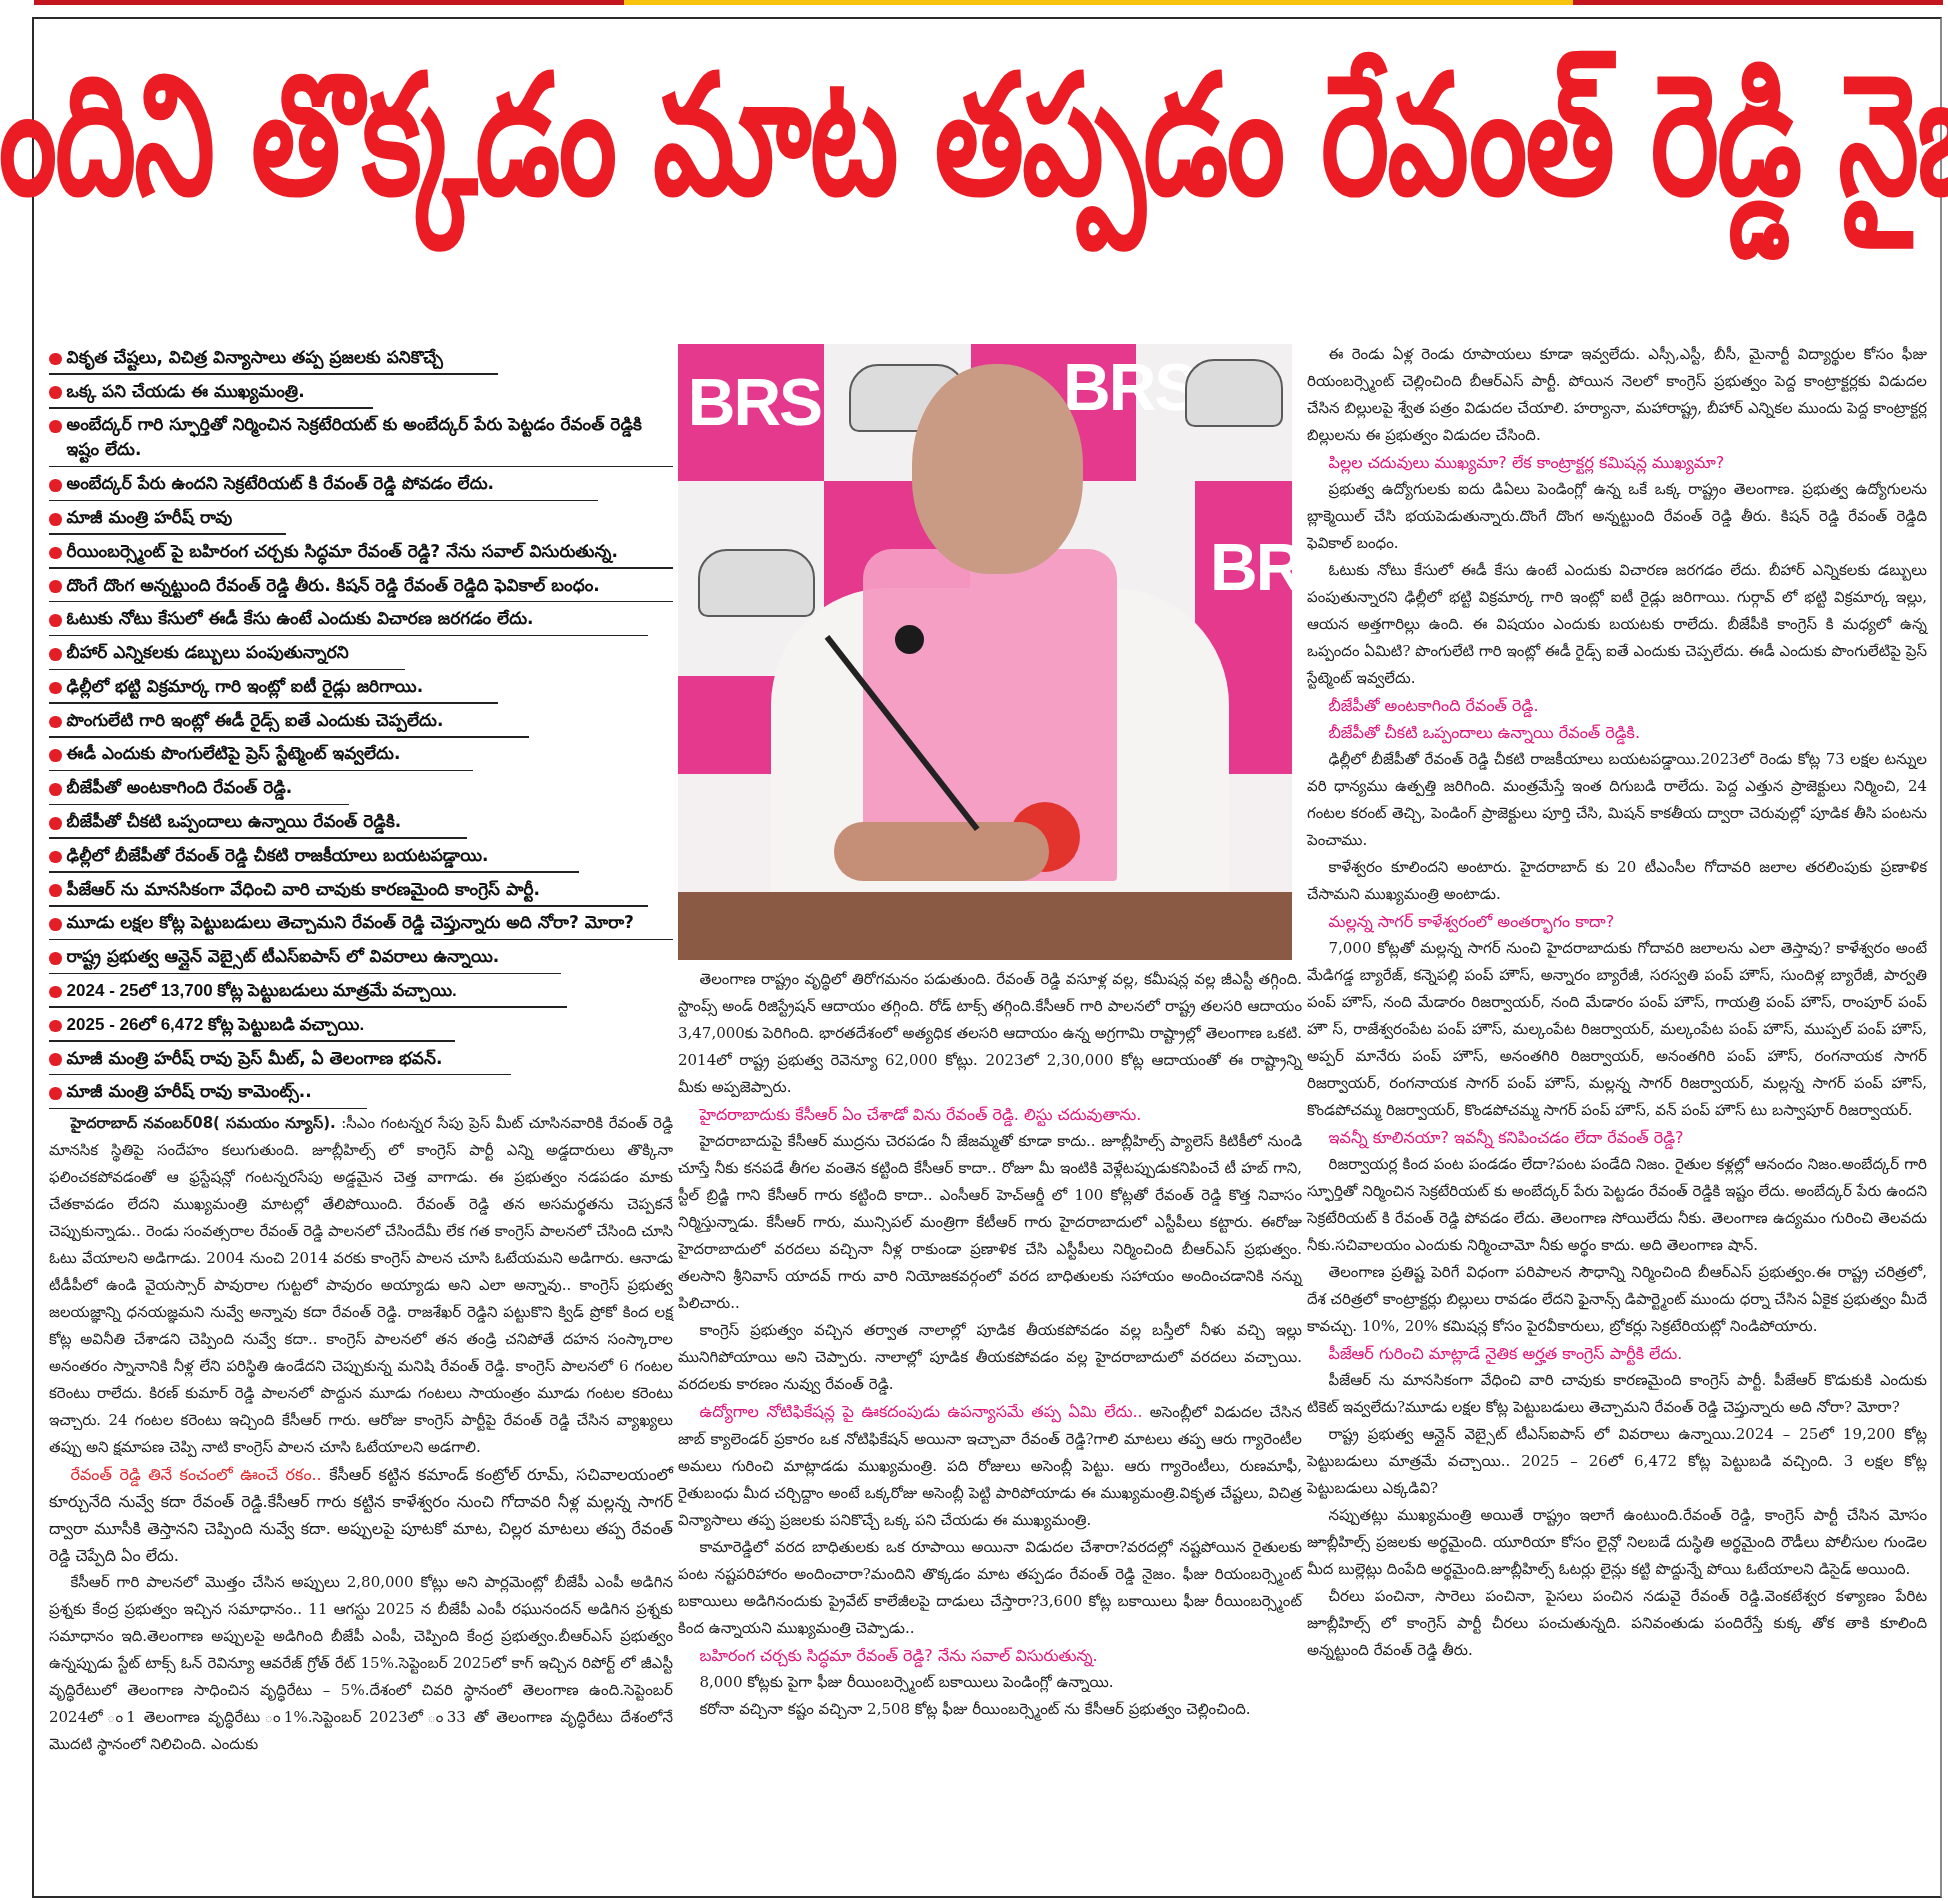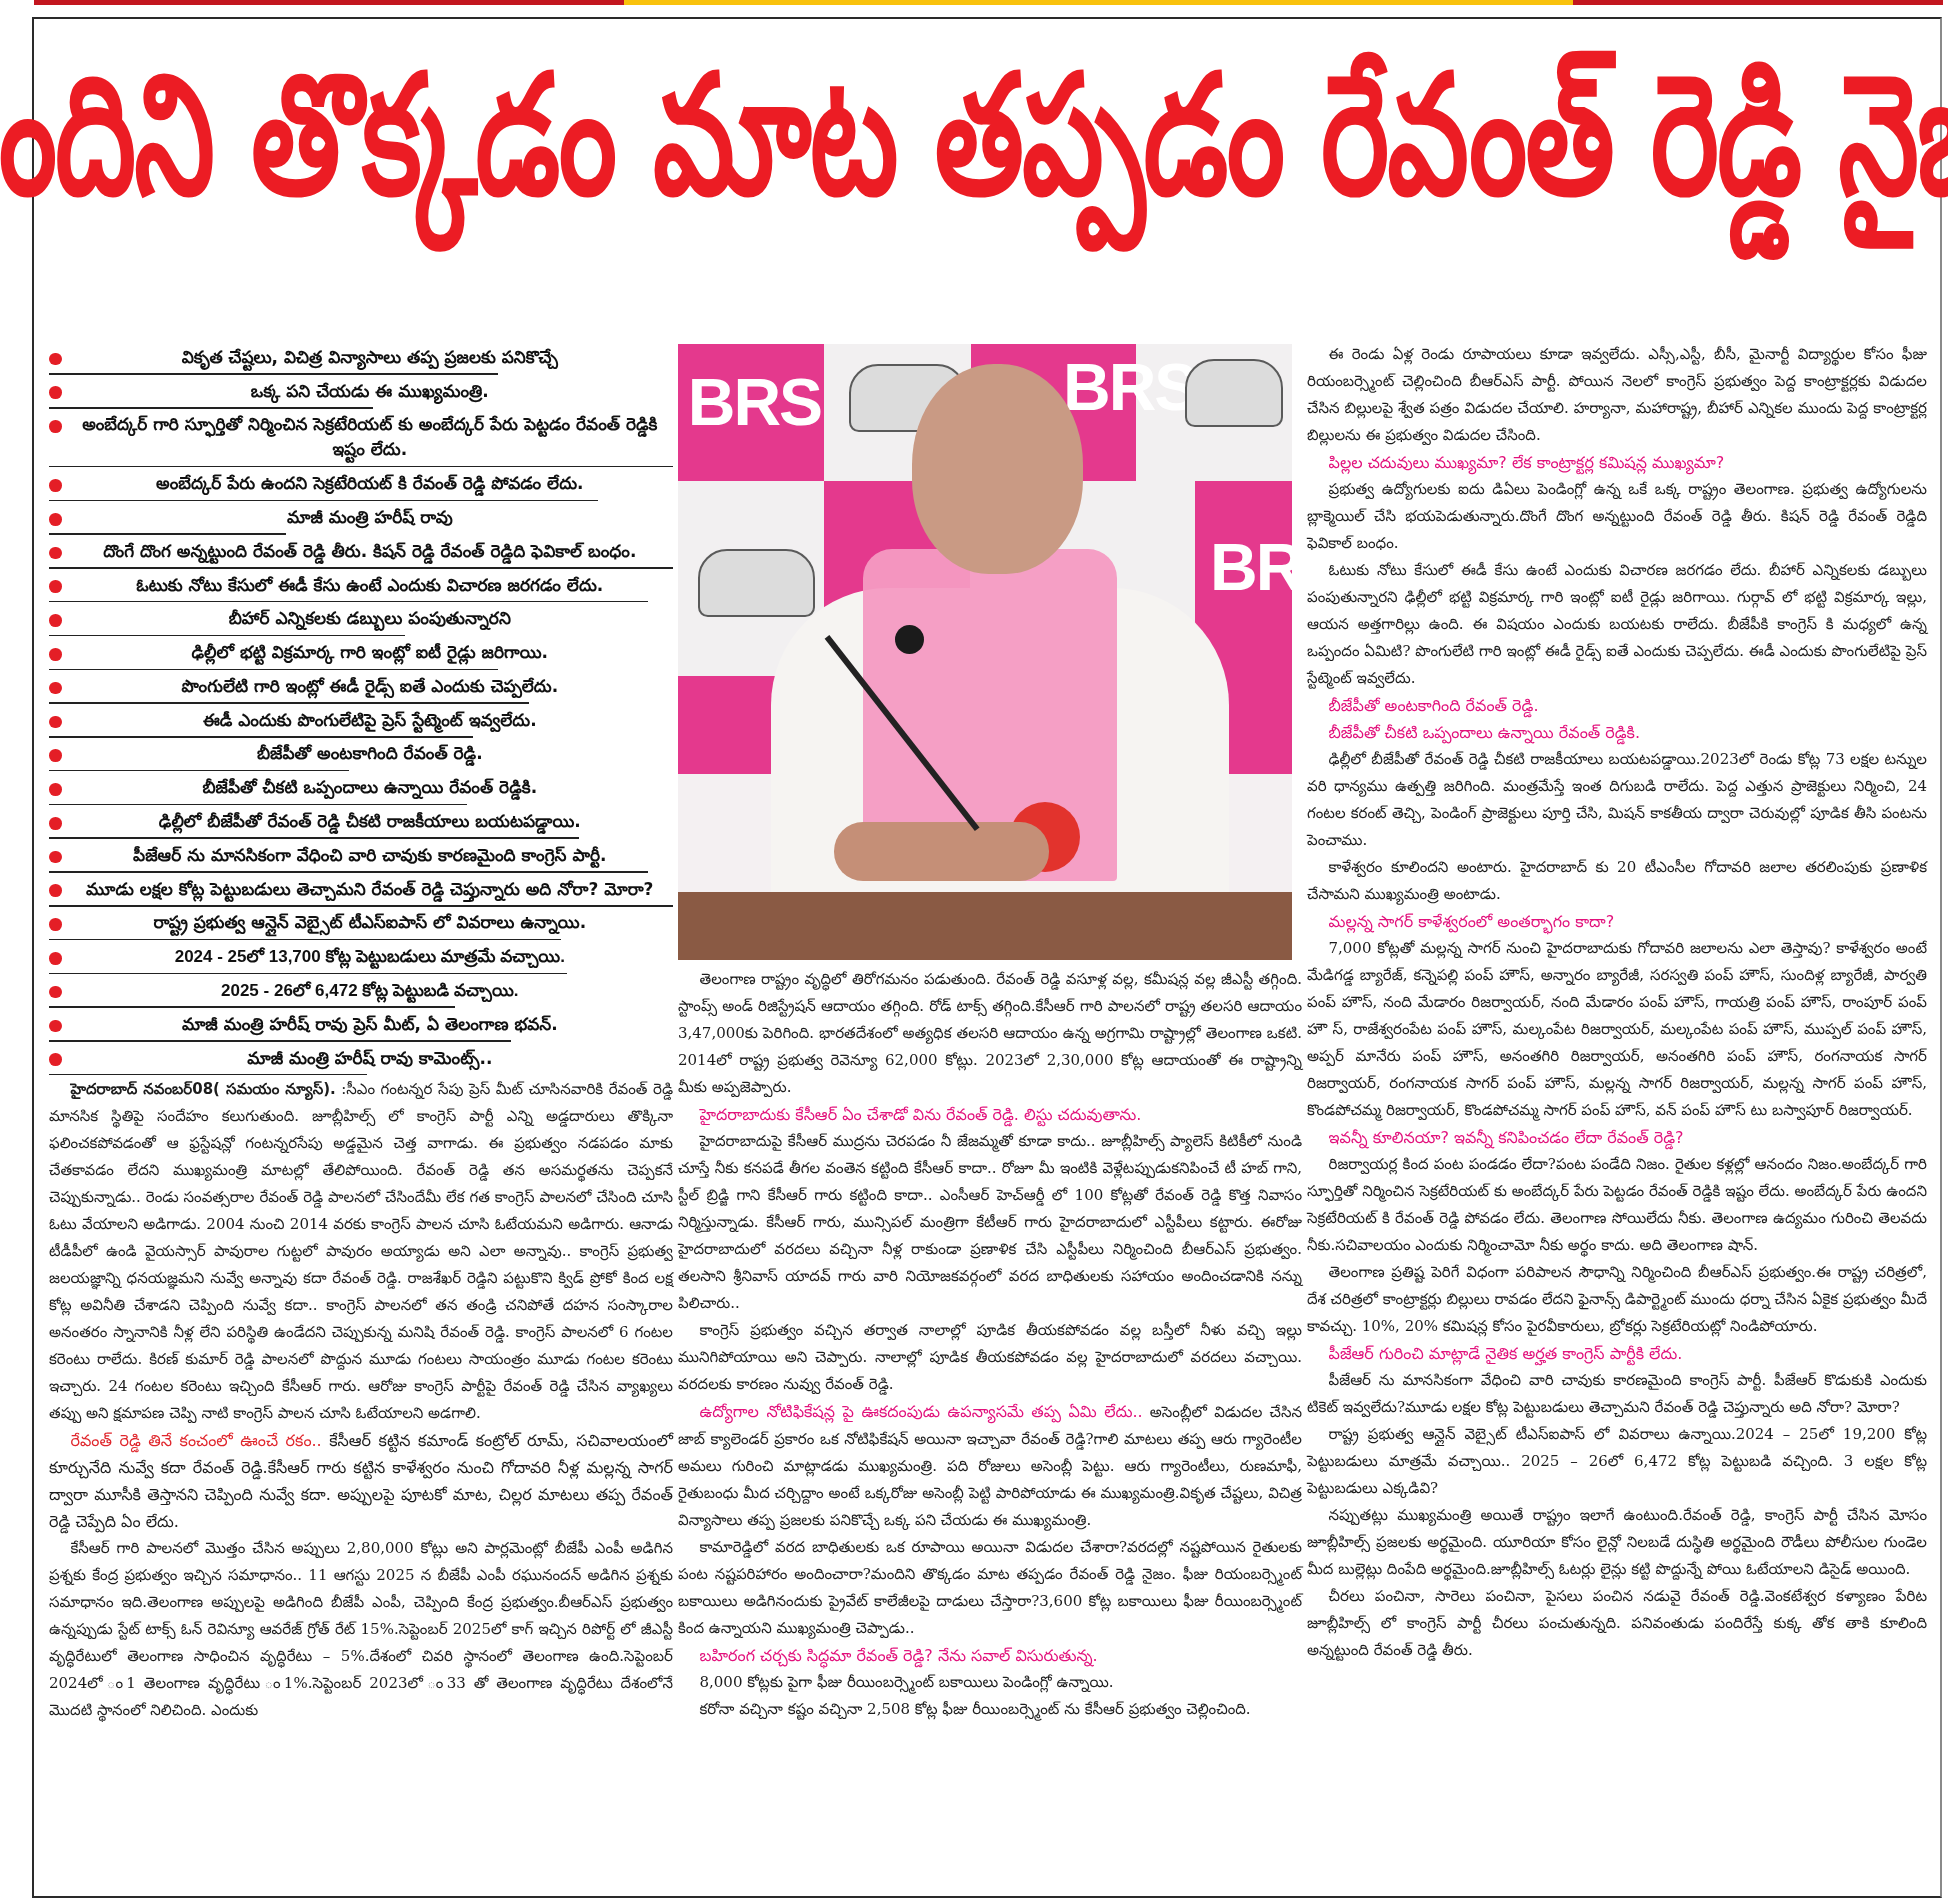--- a/index.html
+++ b/index.html
@@ -18,21 +18,21 @@
     .headline { position: absolute; top: 54px; left: 47px; width: 1882px; height: 205px;
                 display: flex; align-items: center; justify-content: center;
                 font-family: "DejaVu Sans", sans-serif; font-weight: bold;
                 font-size: 115px; color: #ec1c24; letter-spacing: -2px;
                 transform: scaleY(1.45); transform-origin: center; white-space: nowrap; }
 
     
     .col-left { position: absolute; left: 49px; top: 341px; width: 624px; }
     .highlights { list-style: none; }
     .hl { position: relative; font-size: 17px; font-weight: bold; line-height: 25px;
-          padding: 3.9px 0 4.9px 17.6px; color: #111; text-align: center; }
+          padding: 3.9px 0 4.9px 17.6px; color: #111; }
     .hl::after { content: ""; position: absolute; left: 0; bottom: 0; height: 1.5px;
                  background: #222; width: var(--w, 100%); }
     .hl .dot { position: absolute; left: 0; top: 11.7px; width: 12.7px; height: 12.7px;
                border-radius: 50%; background: #e41e26; }
     .hl.num { font-family: "Liberation Sans", sans-serif; }
 
     .body-text { font-family: "DejaVu Serif", serif; font-size: 15px; line-height: 27px;
                  text-align: justify; color: #1c1c1c; }
     .body-text p { text-indent: 21.5px; }
     .body-text .sub { color: #e2127c; font-family: "DejaVu Sans", sans-serif; font-size: 16px;
@@ -86,20 +86,21 @@
 
 <h1 class="headline">మందిని తొక్కడం మాట తప్పడం రేవంత్ రెడ్డి నైజం.</h1>
 
 <div class="col-left">
   <ul class="highlights" id="highlights">
       <li class="hl" style="--w: 72%;"><span class="dot"></span><span>వికృత చేష్టలు, విచిత్ర విన్యాసాలు తప్ప ప్రజలకు పనికొచ్చే</span></li>
       <li class="hl" style="--w: 52%;"><span class="dot"></span><span>ఒక్క పని చేయడు ఈ ముఖ్యమంత్రి.</span></li>
       <li class="hl" style="--w: 100%;"><span class="dot"></span><span>అంబేద్కర్ గారి స్ఫూర్తితో నిర్మించిన సెక్రటేరియట్ కు అంబేద్కర్ పేరు పెట్టడం రేవంత్ రెడ్డికి ఇష్టం లేదు.</span></li>
       <li class="hl" style="--w: 88%;"><span class="dot"></span><span>అంబేద్కర్ పేరు ఉందని సెక్రటేరియట్ కి రేవంత్ రెడ్డి పోవడం లేదు.</span></li>
       <li class="hl" style="--w: 38%;"><span class="dot"></span><span>మాజీ మంత్రి హరీష్ రావు</span></li>
+      <li class="hl" style="--w: 100%;"><span class="dot"></span><span>రీయింబర్స్మెంట్ పై బహిరంగ చర్చకు సిద్ధమా రేవంత్ రెడ్డి? నేను సవాల్ విసురుతున్న.</span></li>
       <li class="hl" style="--w: 100%;"><span class="dot"></span><span>దొంగే దొంగ అన్నట్టుంది రేవంత్ రెడ్డి తీరు. కిషన్ రెడ్డి రేవంత్ రెడ్డిది ఫెవికాల్ బంధం.</span></li>
       <li class="hl" style="--w: 96%;"><span class="dot"></span><span>ఓటుకు నోటు కేసులో ఈడీ కేసు ఉంటే ఎందుకు విచారణ జరగడం లేదు.</span></li>
       <li class="hl" style="--w: 57%;"><span class="dot"></span><span>బీహార్ ఎన్నికలకు డబ్బులు పంపుతున్నారని</span></li>
       <li class="hl" style="--w: 72%;"><span class="dot"></span><span>ఢిల్లీలో భట్టి విక్రమార్క గారి ఇంట్లో ఐటీ రైడ్లు జరిగాయి.</span></li>
       <li class="hl" style="--w: 77%;"><span class="dot"></span><span>పొంగులేటి గారి ఇంట్లో ఈడీ రైడ్స్ ఐతే ఎందుకు చెప్పలేదు.</span></li>
       <li class="hl" style="--w: 68%;"><span class="dot"></span><span>ఈడీ ఎందుకు పొంగులేటిపై ప్రెస్ స్టేట్మెంట్ ఇవ్వలేదు.</span></li>
       <li class="hl" style="--w: 48%;"><span class="dot"></span><span>బీజేపీతో అంటకాగింది రేవంత్ రెడ్డి.</span></li>
       <li class="hl" style="--w: 67%;"><span class="dot"></span><span>బీజేపీతో చీకటి ఒప్పందాలు ఉన్నాయి రేవంత్ రెడ్డికి.</span></li>
       <li class="hl" style="--w: 85%;"><span class="dot"></span><span>ఢిల్లీలో బీజేపీతో రేవంత్ రెడ్డి చీకటి రాజకీయాలు బయటపడ్డాయి.</span></li>
       <li class="hl" style="--w: 96%;"><span class="dot"></span><span>పీజేఆర్ ను మానసికంగా వేధించి వారి చావుకు కారణమైంది కాంగ్రెస్ పార్టీ.</span></li>

